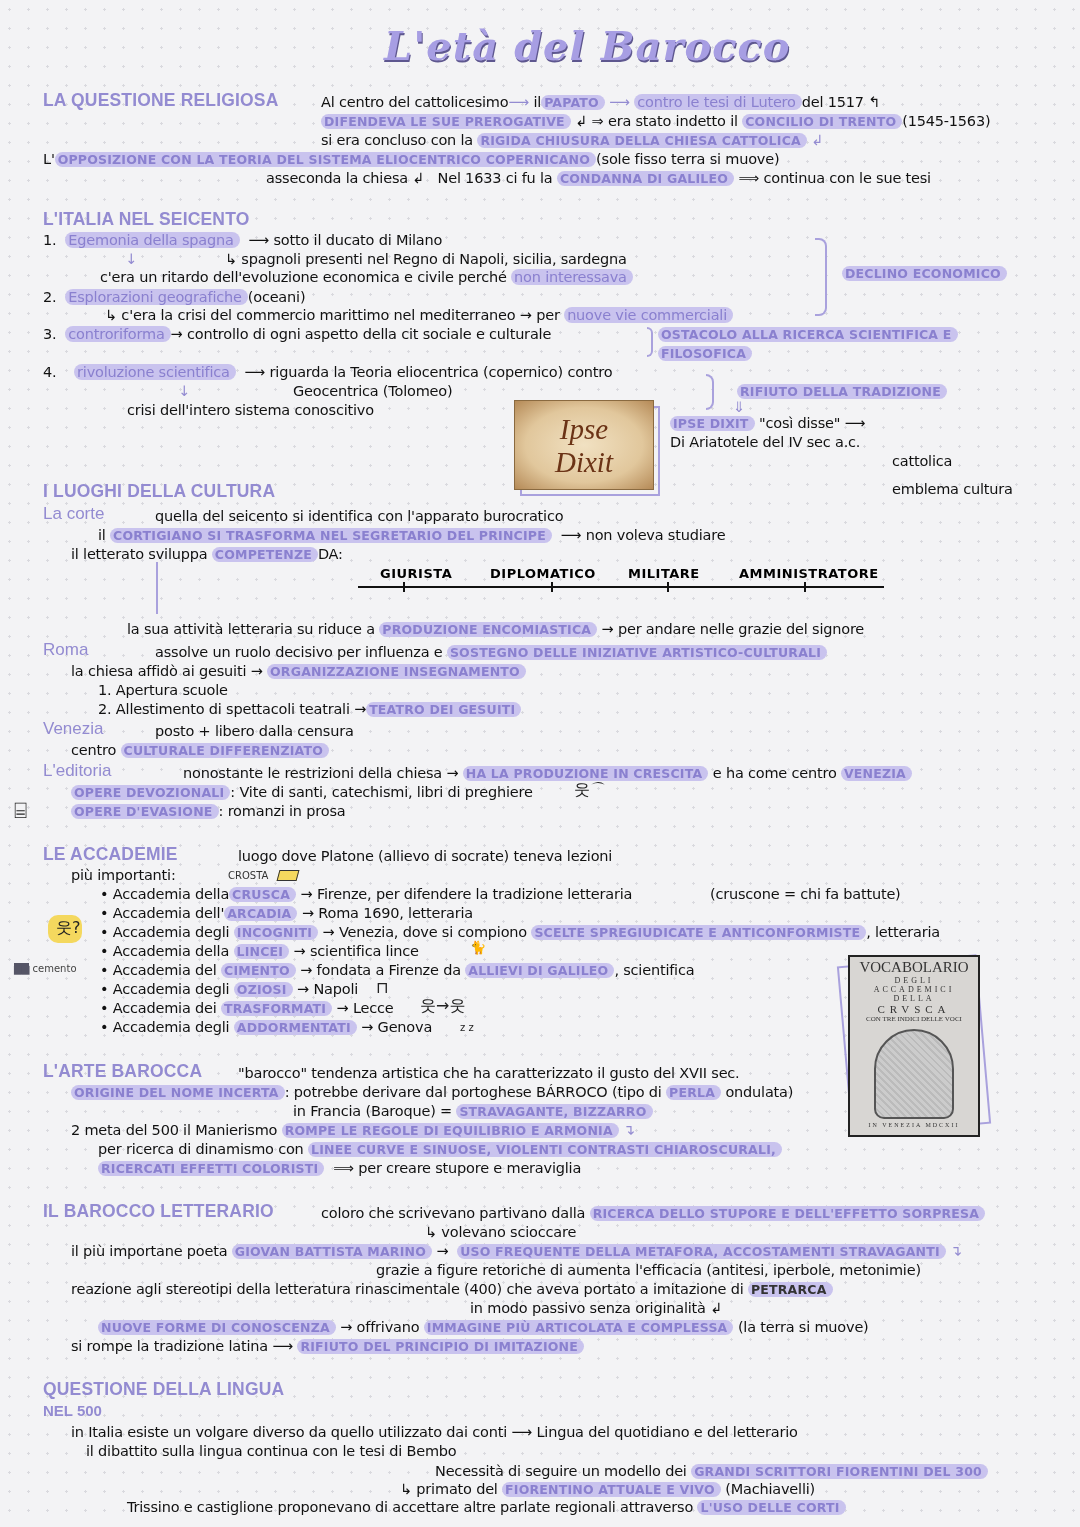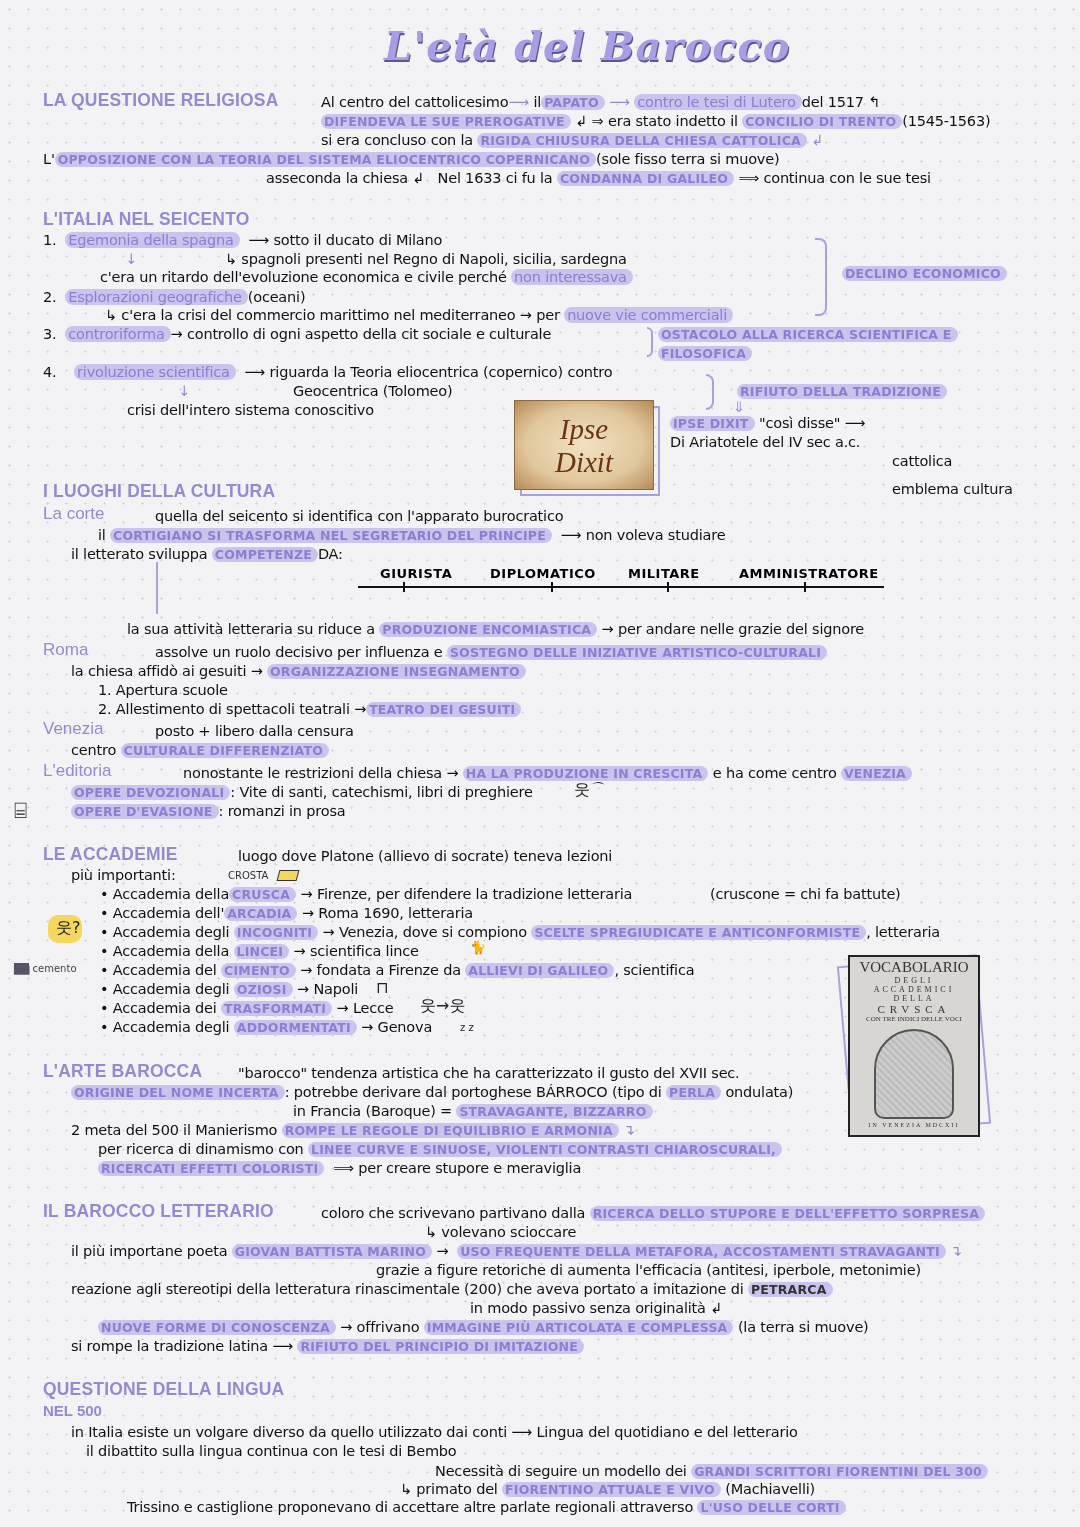--- a/index.html
+++ b/index.html
@@ -269,21 +269,21 @@
 <div class="abs sec" style="left:43px;top:1200px;">IL BAROCCO LETTERARIO</div>
 <div class="abs t" style="left:321px;top:1204px;">
   <span>coloro che scrivevano partivano dalla</span> <span class="hl">RICERCA DELLO STUPORE E DELL'EFFETTO SORPRESA</span>
 </div>
 <div class="abs t" style="left:425px;top:1223px;">↳ volevano scioccare</div>
 <div class="abs t" style="left:71px;top:1242px;">
   <span>il più importane poeta</span> <span class="hl">GIOVAN BATTISTA MARINO</span> <span>→</span>&nbsp;&nbsp;<span class="hl">USO FREQUENTE DELLA METAFORA, ACCOSTAMENTI STRAVAGANTI</span> <span class="arr">↴</span>
 </div>
 <div class="abs t" style="left:376px;top:1261px;">grazie a figure retoriche di aumenta l'efficacia (antitesi, iperbole, metonimie)</div>
 <div class="abs t" style="left:71px;top:1280px;">
-  <span>reazione agli stereotipi della letteratura rinascimentale (200) che aveva portato a imitazione di</span> <span class="hl" style="color:#333;">PETRARCA</span>
+  <span>reazione agli stereotipi della letteratura rinascimentale (400) che aveva portato a imitazione di</span> <span class="hl" style="color:#333;">PETRARCA</span>
 </div>
 <div class="abs t" style="left:470px;top:1299px;">in modo passivo senza originalità ↲</div>
 <div class="abs t" style="left:98px;top:1318px;">
   <span class="hl">NUOVE FORME DI CONOSCENZA</span> <span>→ offrivano</span> <span class="hl">IMMAGINE PIÙ ARTICOLATA E COMPLESSA</span> <span>(la terra si muove)</span>
 </div>
 <div class="abs t" style="left:71px;top:1337px;">
   <span>si rompe la tradizione latina ⟶</span> <span class="hl">RIFIUTO DEL PRINCIPIO DI IMITAZIONE</span>
 </div>
 
 <div class="abs sec" style="left:43px;top:1378px;">QUESTIONE DELLA LINGUA</div>

